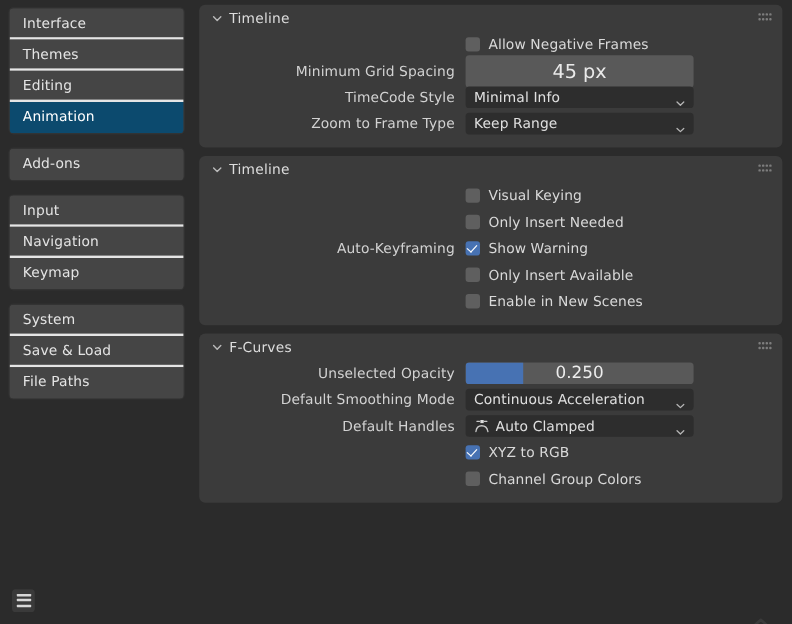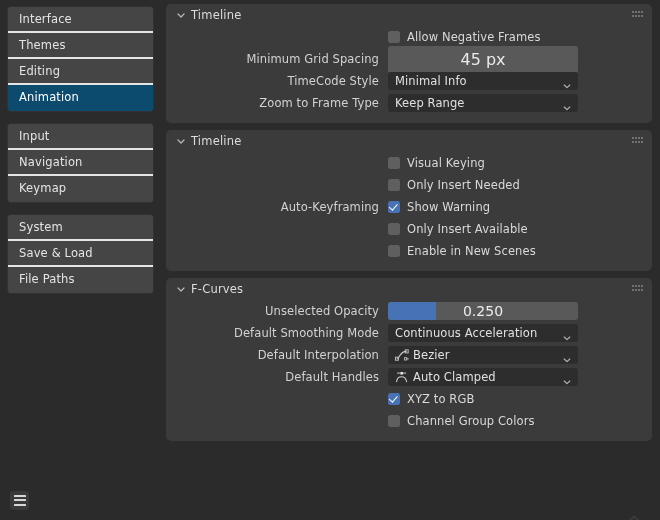--- a/index.html
+++ b/index.html
@@ -273,20 +273,23 @@
 
     <div class="sidebar">
 
       <div class="nav-group">
         <div class="nav-item">Interface</div>
         <div class="nav-item">Themes</div>
         <div class="nav-item">Editing</div>
         <div class="nav-item selected">Animation</div>
       </div>
 
+      <div class="nav-group">
+        <div class="nav-item">Add-ons</div>
+      </div>
 
       <div class="nav-group">
         <div class="nav-item">Input</div>
         <div class="nav-item">Navigation</div>
         <div class="nav-item">Keymap</div>
       </div>
 
       <div class="nav-group">
         <div class="nav-item">System</div>
         <div class="nav-item">Save &amp; Load</div>
@@ -471,42 +474,20 @@
               <span class="dd-text">Continuous Acceleration</span>
               <span class="dd-arrow">
                 <svg width="10" height="10" viewBox="0 0 10 10">
                     <path d="M2.2 4 L5 6.7 L7.8 4" fill="none" stroke="#b5b5b5" stroke-width="1.1" stroke-linecap="round" stroke-linejoin="round"></path>
                   </svg>
               </span>
             </div>
           </div>
         </div>
 
-        <div class="row">
-          <div class="lbl">Default Interpolation</div>
-          <div class="ctl">
-            <div class="dropdown">
-              <span class="dd-icon">
-                <svg width="16" height="14" viewBox="0 0 16 14">
-                  <path d="M3.2 10.8 C5.2 10.8 6 3.4 12.2 3.4" fill="none" stroke="#c9c9c9" stroke-width="1.1" stroke-linecap="round"></path>
-                  <rect x="1.4" y="9.2" width="3" height="3" fill="none" stroke="#c9c9c9" stroke-width="0.9"></rect>
-                  <rect x="11.2" y="1.9" width="3" height="3" fill="none" stroke="#c9c9c9" stroke-width="0.9"></rect>
-                  <path d="M12.4 10.9 L14.4 10.9" stroke="#c9c9c9" stroke-width="0.9" stroke-linecap="round"></path>
-                  <rect x="10.4" y="9.6" width="2.4" height="2.4" fill="none" stroke="#c9c9c9" stroke-width="0.8"></rect>
-                </svg>
-              </span>
-              <span class="dd-text">Bezier</span>
-              <span class="dd-arrow">
-                <svg width="10" height="10" viewBox="0 0 10 10">
-                    <path d="M2.2 4 L5 6.7 L7.8 4" fill="none" stroke="#b5b5b5" stroke-width="1.1" stroke-linecap="round" stroke-linejoin="round"></path>
-                  </svg>
-              </span>
-            </div>
-          </div>
-        </div>
 
         <div class="row">
           <div class="lbl">Default Handles</div>
           <div class="ctl">
             <div class="dropdown">
               <span class="dd-icon">
                 <svg width="16" height="14" viewBox="0 0 16 14">
                   <path d="M2.6 11.6 C3.4 5.2 11.4 5.2 12.6 11.6" fill="none" stroke="#c9c9c9" stroke-width="1.1" stroke-linecap="round"></path>
                   <path d="M3.4 3.1 L5.6 3.1 M9.6 3.1 L11.8 3.1" stroke="#c9c9c9" stroke-width="1" stroke-linecap="round"></path>
                   <rect x="6.3" y="2" width="2.8" height="2.6" fill="#dcdcdc"></rect>

